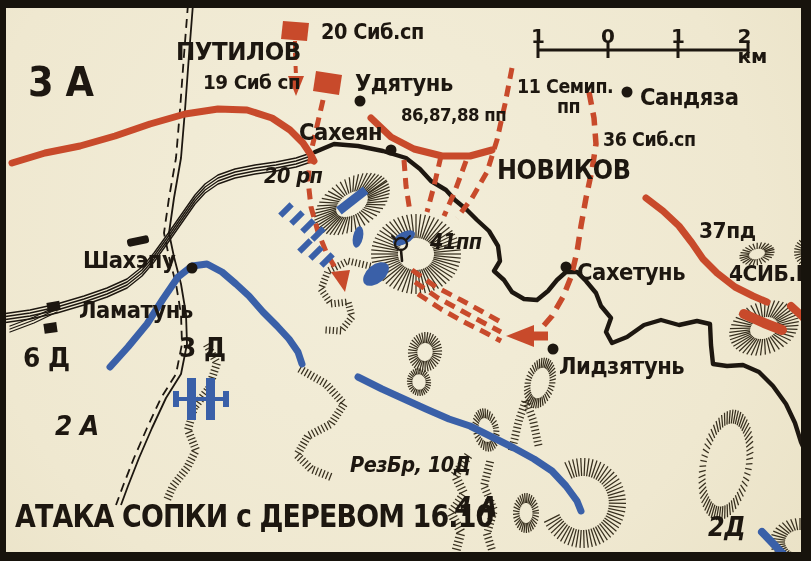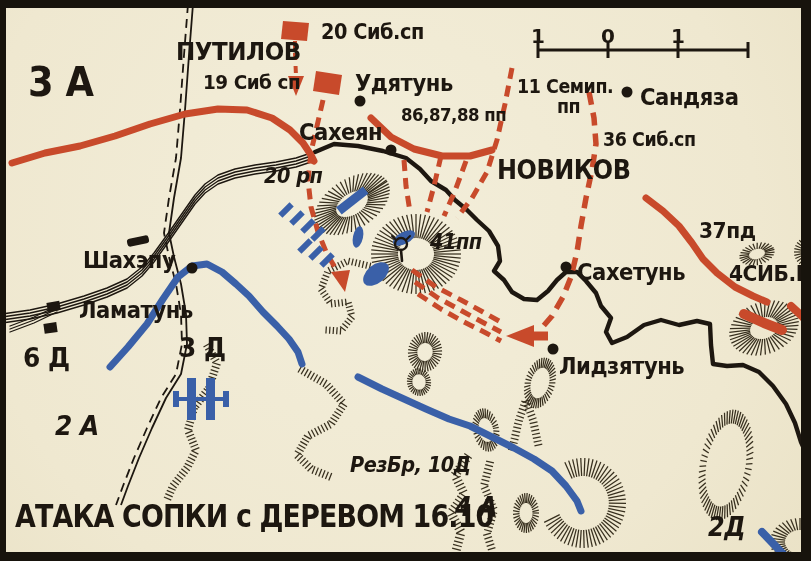--- a/index.html
+++ b/index.html
@@ -912,16 +912,17 @@
     <div class="lbl" style="left:179px;top:334px;font-size:27px">3 Д</div>
     <div class="lbl it" style="left:55px;top:412px;font-size:27px">2 А</div>
     <div class="lbl it" style="left:350px;top:455px;font-size:21px">РезБр, 10Д</div>
     <div class="lbl it" style="left:455px;top:494px;font-size:26px">4 А</div>
     <div class="lbl it" style="left:708px;top:514px;font-size:26px">2Д</div>
     <div class="lbl title" style="left:15px;top:500px;font-size:32px">АТАКА СОПКИ с ДЕРЕВОМ 16.10</div>
 
     <div class="scalelbl" style="left:538px;top:26px">1</div>
     <div class="scalelbl" style="left:608px;top:26px">0</div>
     <div class="scalelbl" style="left:678px;top:26px">1</div>
+    <div class="scalelbl" style="left:762px;top:26px">2 км</div>
   </div>
 
   <div class="frame"></div>
 </div>
 
 </body></html>

